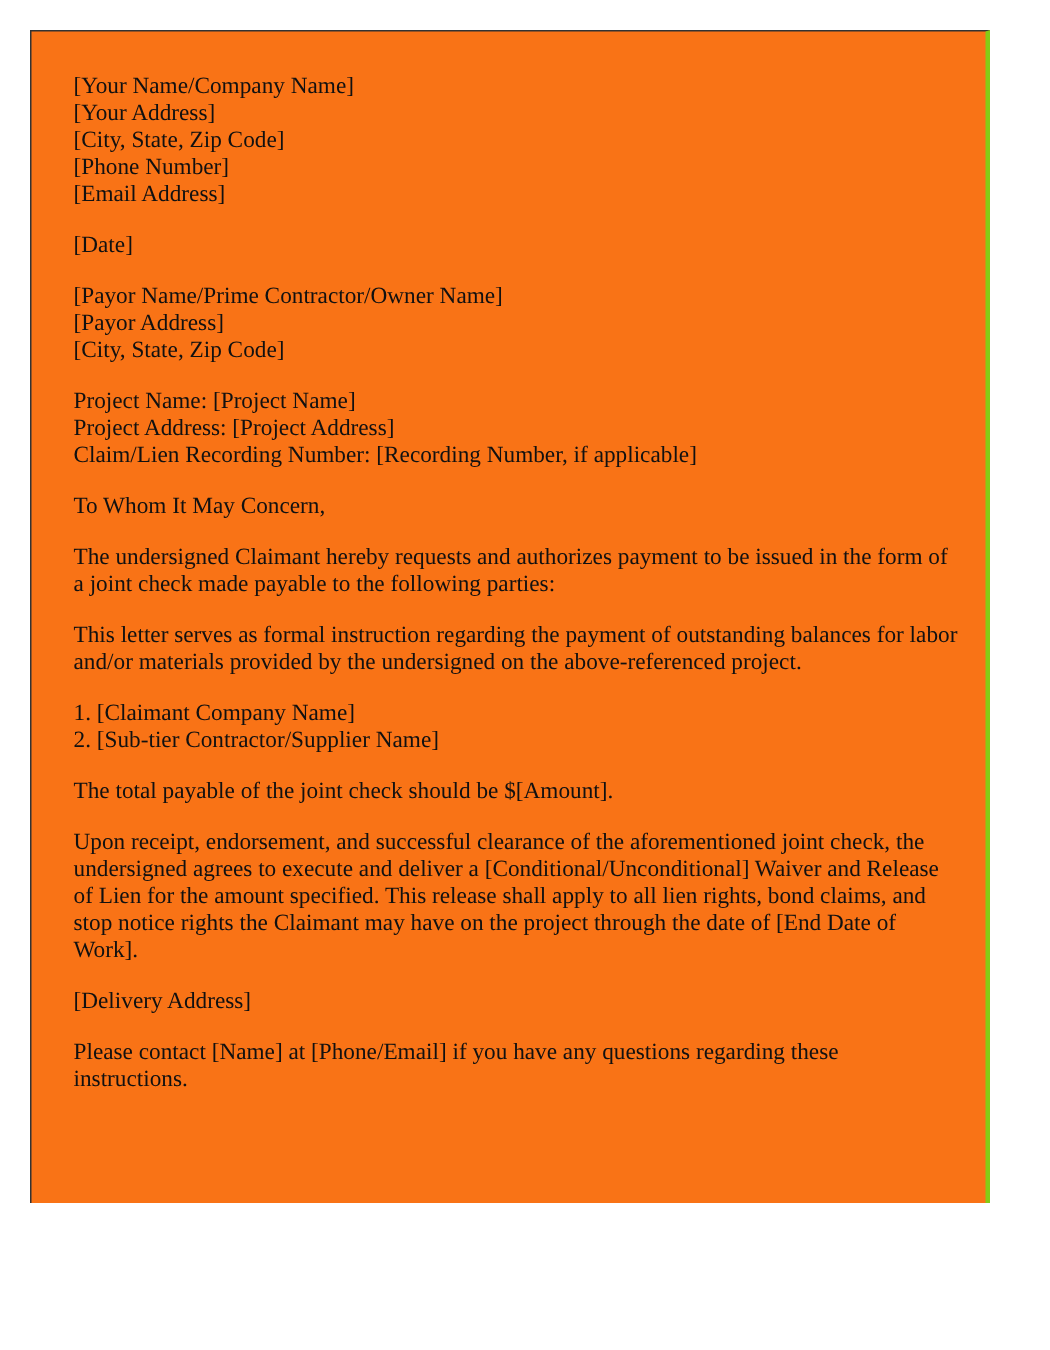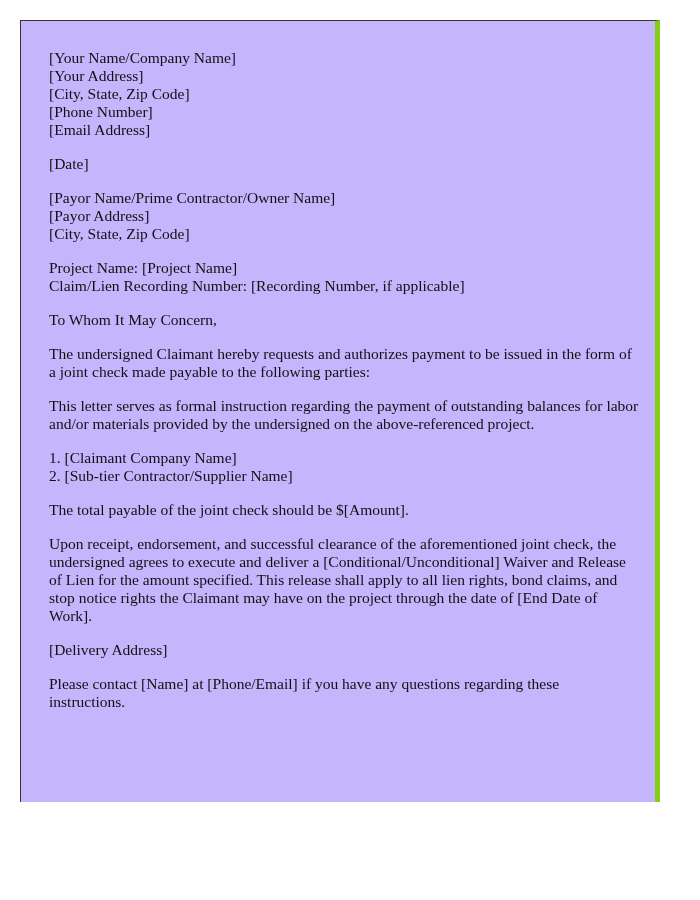--- a/index.html
+++ b/index.html
@@ -13,25 +13,25 @@
     position: relative;
     overflow: hidden;
   }
   .page {
     position: absolute;
     left: 20px;
     top: 20px;
     width: 640px;
     height: 782px;
     border-left: 1px solid #333333;
-    border-right: 5px solid #84cc16;
+    border-right: 3px solid #84cc16;
     border-top: 1px solid #333333;
     box-sizing: border-box;
     overflow: hidden;
-    background: #c4b5fd;
+    background: #f97316;
   }
   .content {
     position: absolute;
     left: 28px;
     top: 28px;
     width: 590px;
     font-family: "Liberation Serif", "DejaVu Serif", serif;
     font-size: 15.5px;
     line-height: 18px;
     color: #111111;
@@ -72,20 +72,21 @@
 
     <div class="block">
       <span class="line">[Payor Name/Prime Contractor/Owner Name]</span>
       <span class="line">[Payor Address]</span>
       <span class="line">[City, State, Zip Code]</span>
     </div>
 
 
     <div class="block">
       <span class="line">Project Name: [Project Name]</span>
+      <span class="line">Project Address: [Project Address]</span>
       <span class="line">Claim/Lien Recording Number: [Recording Number, if applicable]</span>
     </div>
 
     <p class="para">To Whom It May Concern,</p>
 
     <p class="para">The undersigned Claimant hereby requests and authorizes payment to be issued in the form of a joint check made payable to the following parties:</p>
 
     <p class="para">This letter serves as formal instruction regarding the payment of outstanding balances for labor and/or materials provided by the undersigned on the above-referenced project.</p>
 
     <div class="block">

